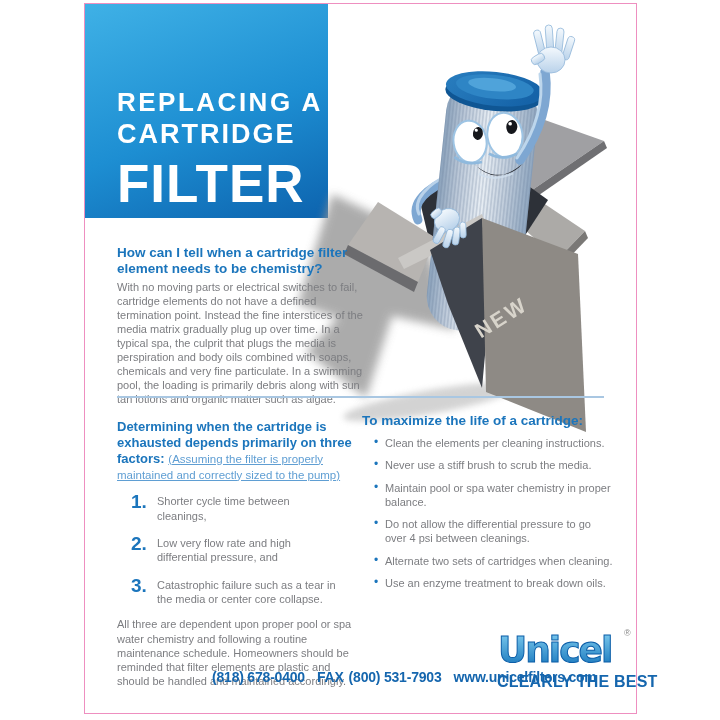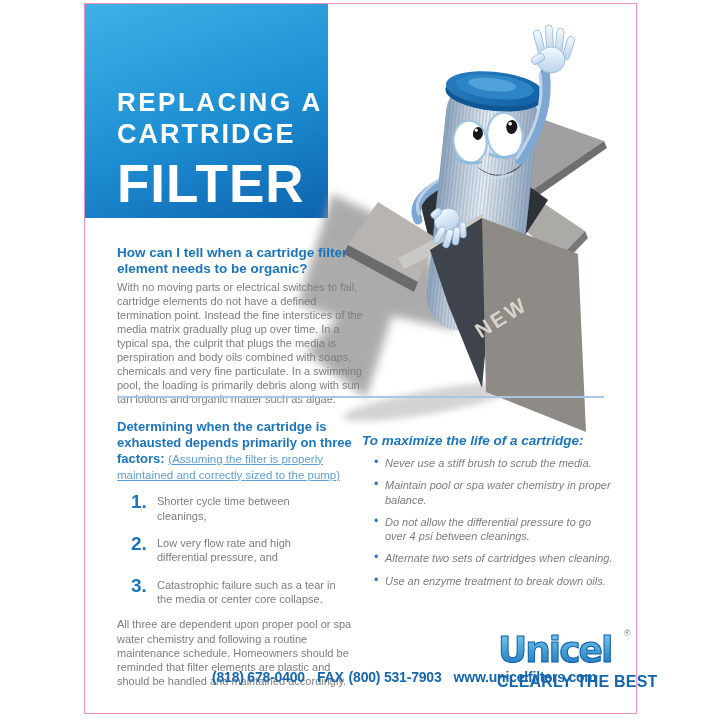--- a/index.html
+++ b/index.html
@@ -21,21 +21,21 @@
           font-size:11px;line-height:1.27;color:#7c7d81;}
   .divider{position:absolute;left:117px;top:396px;width:487px;height:2px;background:#a9c7e2;}
   .left-col{position:absolute;left:117px;top:419px;width:243px;}
   .col-head{font-size:13px;line-height:1.22;font-weight:bold;color:#1b75bc;margin:0;}
   .col-note{font-size:11.5px;font-weight:normal;color:#5f9ed3;text-decoration:underline;}
   .num-list{margin:10px 0 0 0;padding:0;list-style:none;}
   .num-list li{display:flex;margin:0 0 11px 14px;}
   .num{width:26px;flex:0 0 26px;font-size:19px;line-height:1;font-weight:bold;color:#1b75bc;}
   .num-text{font-size:11px;line-height:1.3;color:#7c7d81;max-width:185px;padding-top:2px;}
   .closing{margin:10px 0 0 0;font-size:11px;line-height:1.3;color:#7c7d81;}
-  .right-col{position:absolute;left:362px;top:433px;width:252px;font-style:italic;}
+  .right-col{position:absolute;left:362px;top:413px;width:252px;}
   .r-head{font-size:13.5px;font-weight:bold;color:#1b75bc;margin:0 0 8px 0;}
   .tips{margin:0;padding:0;list-style:none;}
   .tips li{position:relative;margin:0 0 8px 12px;padding-left:11px;
            font-size:11px;line-height:1.3;color:#7c7d81;max-width:228px;}
   .tips li::before{content:"•";position:absolute;left:0;top:-1px;color:#1b75bc;font-size:12px;}
   
   .contact{position:absolute;left:212px;top:669px;display:flex;gap:12px;
            font-size:14px;font-weight:bold;color:#1566ae;letter-spacing:-0.2px;white-space:nowrap;}
   .contact .grp{display:flex;gap:5px;}
   .logo-wrap{position:absolute;left:496px;top:624px;width:140px;}
@@ -147,21 +147,21 @@
     <g>
       <ellipse cx="447" cy="220" rx="13" ry="11" fill="url(#handG)" stroke="#93b8da" stroke-width="0.8" transform="rotate(-30 447 220)"></ellipse>
       <rect x="436" y="226" width="6.5" height="18" rx="3" fill="url(#handG)" stroke="#93b8da" stroke-width="0.8" transform="rotate(28 439 235)"></rect>
       <rect x="445" y="229" width="6.5" height="19" rx="3" fill="url(#handG)" stroke="#93b8da" stroke-width="0.8" transform="rotate(18 448 238)"></rect>
       <rect x="453" y="227" width="6.5" height="18" rx="3" fill="url(#handG)" stroke="#93b8da" stroke-width="0.8" transform="rotate(8 456 236)"></rect>
       <rect x="460" y="222" width="6" height="16" rx="3" fill="url(#handG)" stroke="#93b8da" stroke-width="0.8" transform="rotate(-2 463 230)"></rect>
       <rect x="430" y="210" width="12" height="7" rx="3.5" fill="url(#handG)" stroke="#93b8da" stroke-width="0.8" transform="rotate(-40 436 213)"></rect>
     </g>
   </svg>
 
-  <h2 class="q-head">How can I tell when a cartridge filter element needs to be organic?</h2>
+  <h2 class="q-head">How can I tell when a cartridge filter element needs to be chemistry?</h2>
   <p class="q-body">With no moving parts or electrical switches to fail, cartridge elements do not have a defined termination point. Instead the fine interstices of the media matrix gradually plug up over time. In a typical spa, the culprit that plugs the media is perspiration and body oils combined with soaps, chemicals and very fine particulate. In a swimming pool, the loading is primarily debris along with sun tan lotions and organic matter such as algae.</p>
 
   <div class="divider"></div>
 
   <div class="left-col">
     <div class="col-head">
       <span>Determining when the cartridge is exhausted depends primarily on three factors:</span>
       <span class="col-note">(Assuming the filter is properly maintained and correctly sized to the pump)</span>
     </div>
     <ol class="num-list">
@@ -177,20 +177,21 @@
         <span class="num">3.</span>
         <span class="num-text">Catastrophic failure such as a tear in the media or center core collapse.</span>
       </li>
     </ol>
     <p class="closing">All three are dependent upon proper pool or spa water chemistry and following a routine maintenance schedule. Homeowners should be reminded that filter elements are plastic and should be handled and maintained accordingly.</p>
   </div>
 
   <div class="right-col">
     <h3 class="r-head">To maximize the life of a cartridge:</h3>
     <ul class="tips">
+      <li>Clean the elements per cleaning instructions.</li>
       <li>Never use a stiff brush to scrub the media.</li>
       <li>Maintain pool or spa water chemistry in proper balance.</li>
       <li>Do not allow the differential pressure to go over 4 psi between cleanings.</li>
       <li>Alternate two sets of cartridges when cleaning.</li>
       <li>Use an enzyme treatment to break down oils.</li>
     </ul>
   </div>
 
   <div class="contact">
     <span>(818) 678-0400</span>

